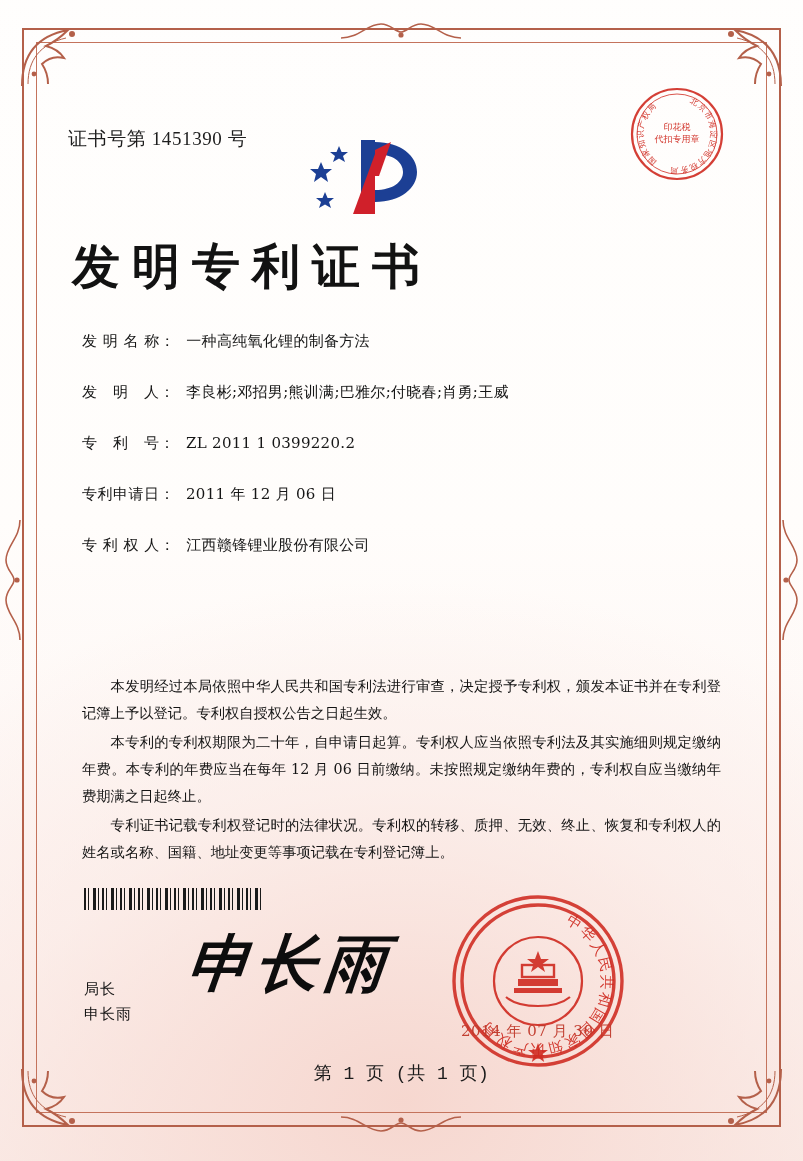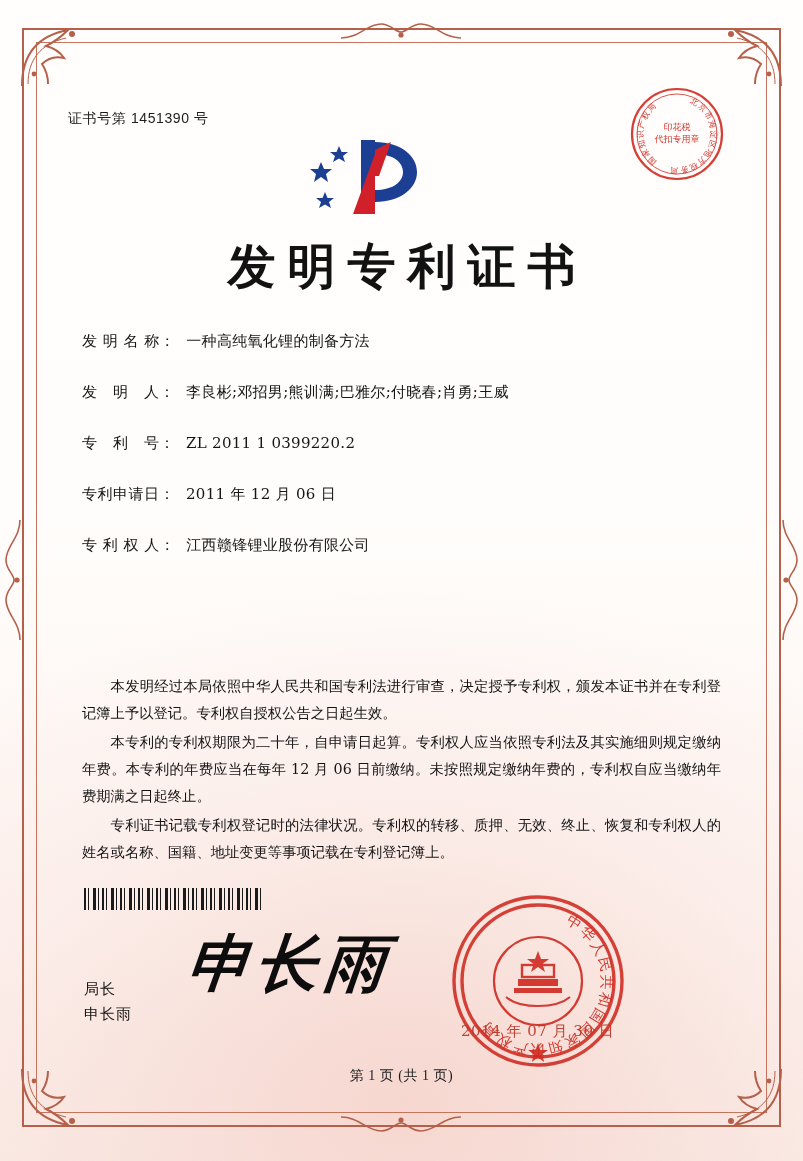--- a/index.html
+++ b/index.html
@@ -56,42 +56,42 @@
   .edge-right { right: -48px; top: 568px; transform: rotate(90deg); }
 
   
   .content {
     position: absolute;
     left: 60px; top: 60px; right: 60px; bottom: 70px;
   }
   .cert-no {
     position: absolute;
     left: 8px;
-    top: 50px;
-    font-family: Liberation Sans, sans-serif;
-    font-size: 14px;
+    top: 66px;
+    font-family: Liberation Serif, serif;
+    font-size: 19px;
     letter-spacing: 0.6px;
     color: #1d1d1d;
     white-space: nowrap;
   }
   
   .emblem {
     position: absolute;
     left: 245px;
     top: 72px;
     width: 135px;
     height: 90px;
   }
   .emblem svg { display: block; width: 100%; height: 100%; }
 
   .doc-title {
     position: absolute;
     left: 0; right: 0;
     top: 175px;
-    text-align: center;
+    text-align: left;
     font-family: "DejaVu Serif", "Liberation Serif", serif;
     font-size: 48px;
     font-weight: bold;
     letter-spacing: 12px;
     color: #121212;
     text-indent: 12px;
   }
 
   .fields {
     position: absolute;
@@ -200,22 +200,22 @@
     width: 96px;
     height: 96px;
   }
   .seal-small svg { display: block; width: 100%; height: 100%; }
 
   .page-footer {
     position: absolute;
     left: 0; right: 0;
     bottom: 6px;
     text-align: center;
-    font-family: Liberation Serif, serif;
-    font-size: 14px;
+    font-family: Liberation Mono, monospace;
+    font-size: 18px;
     color: #1b1b1b;
     letter-spacing: 0.5px;
   }
 </style>
 </head>
 <body>
 
 <div class="page">
 
   <div class="frame-outer"></div>

